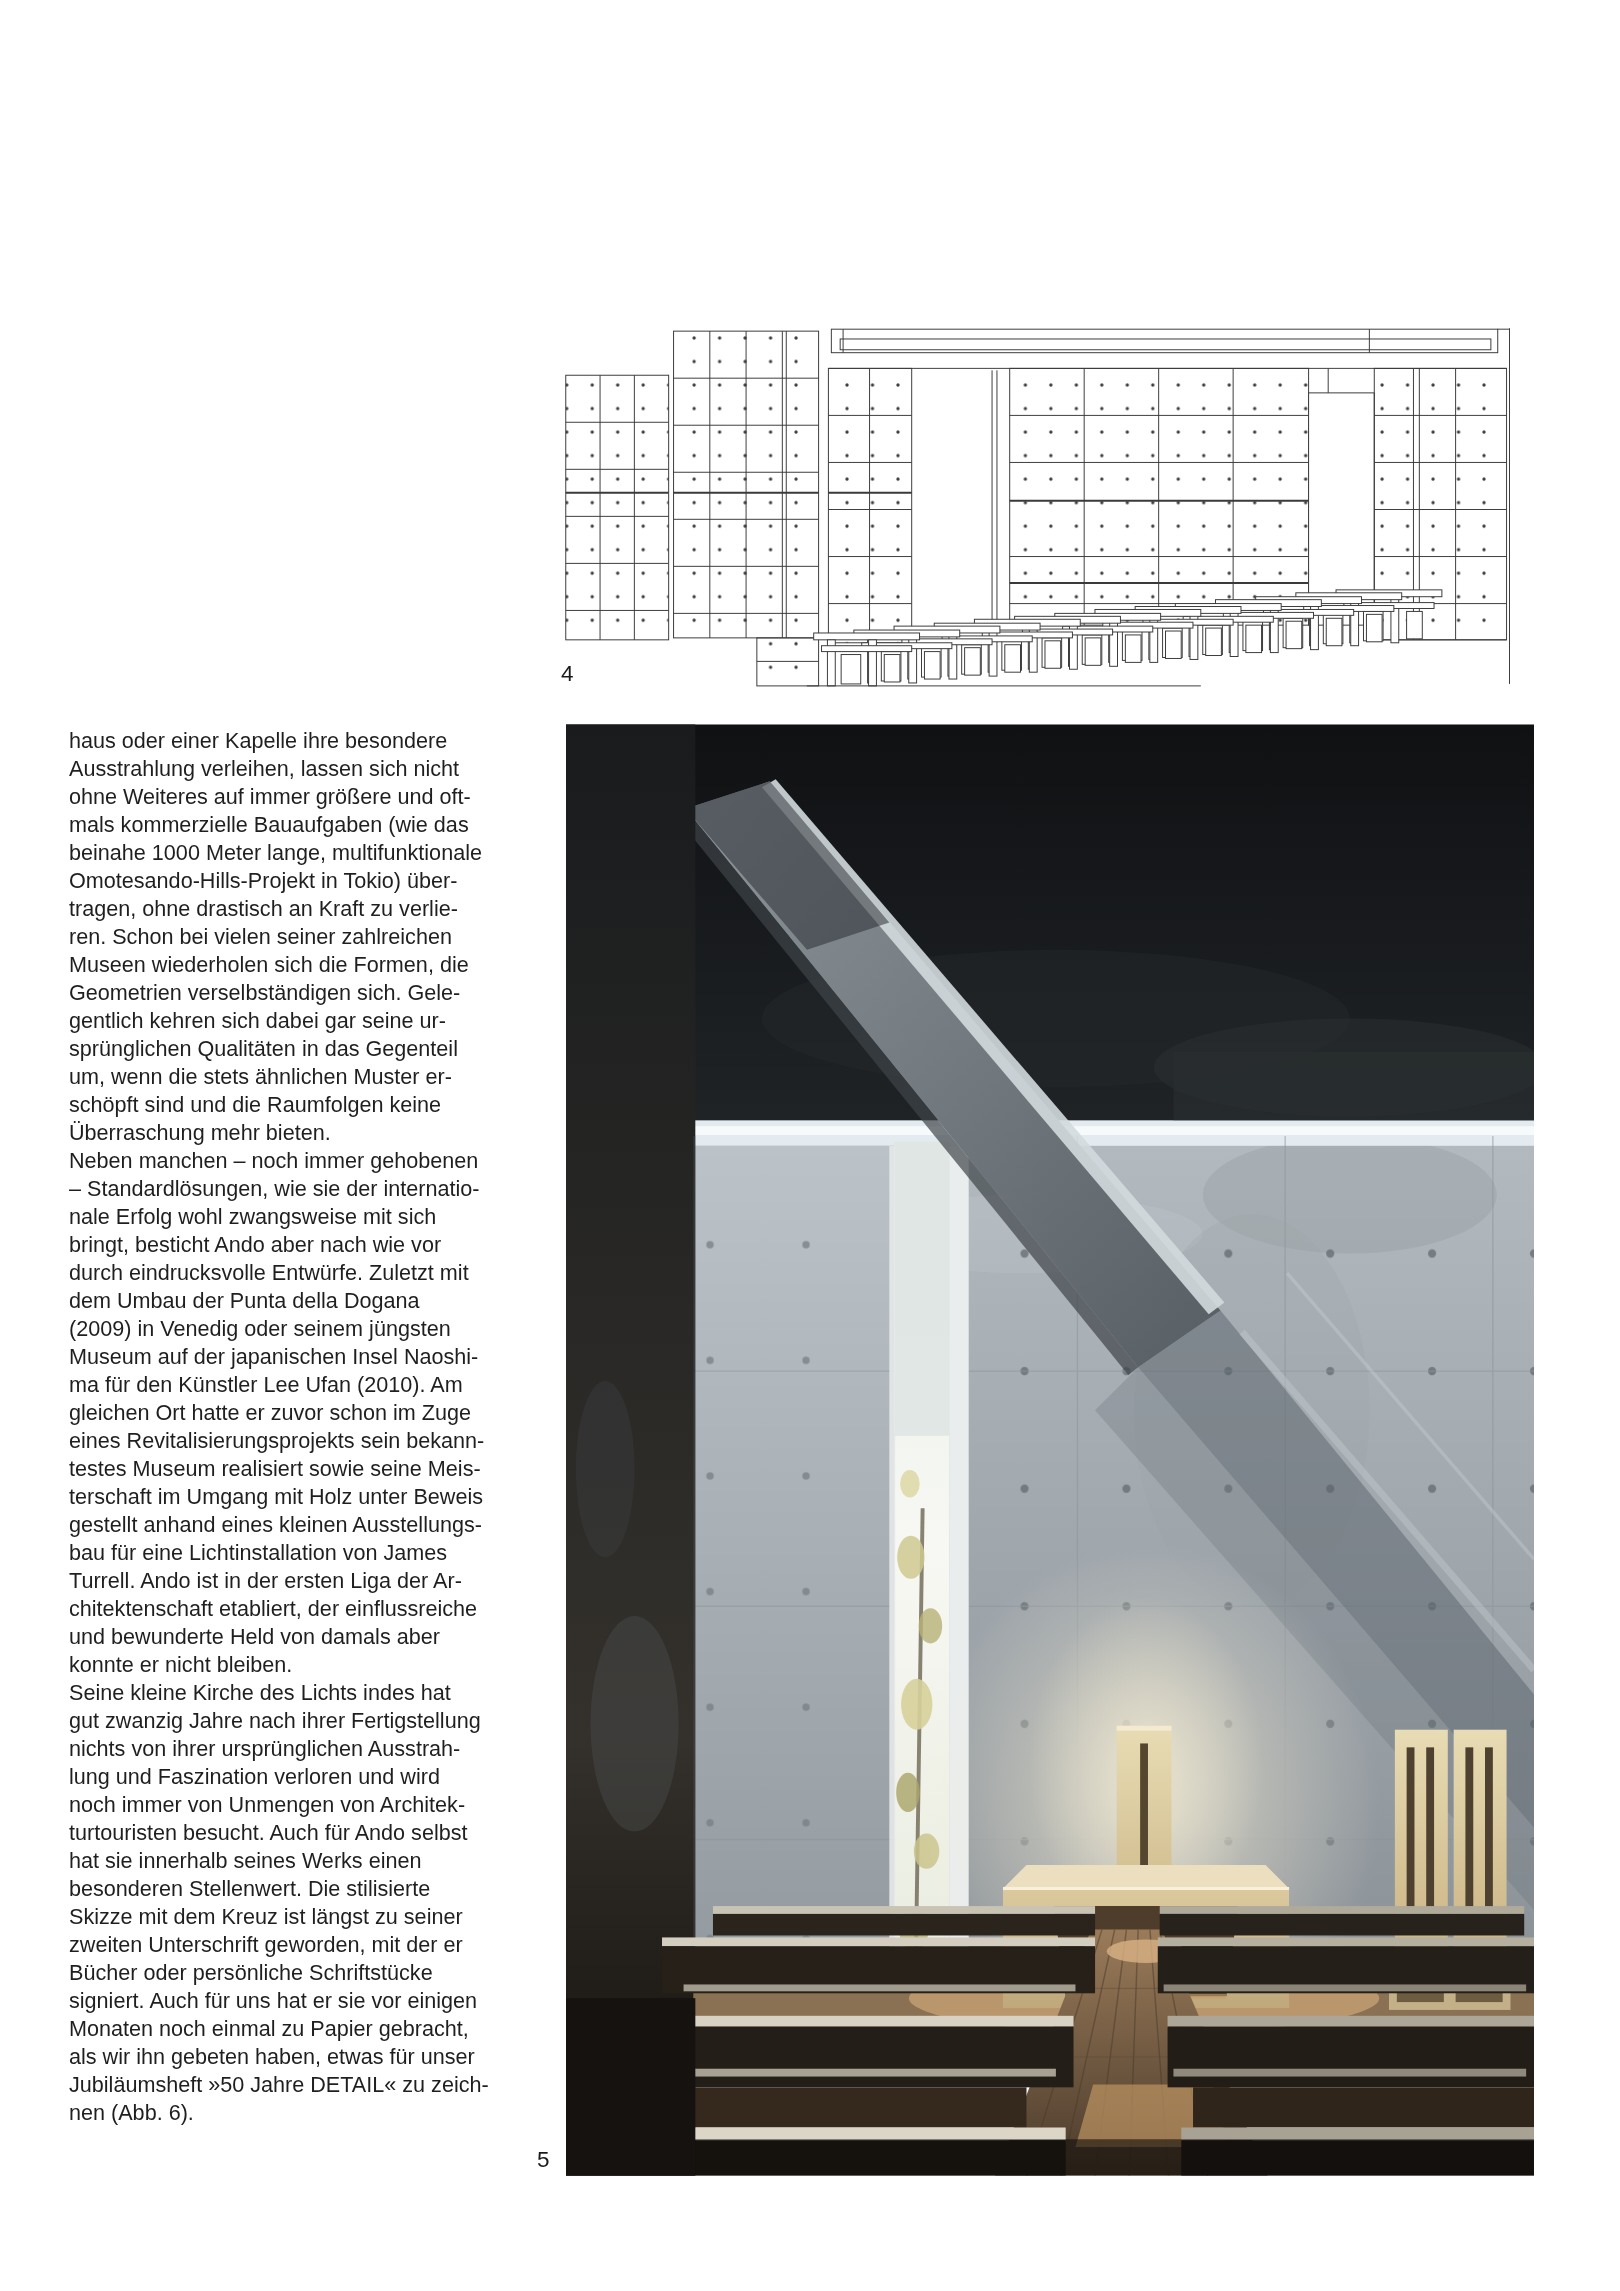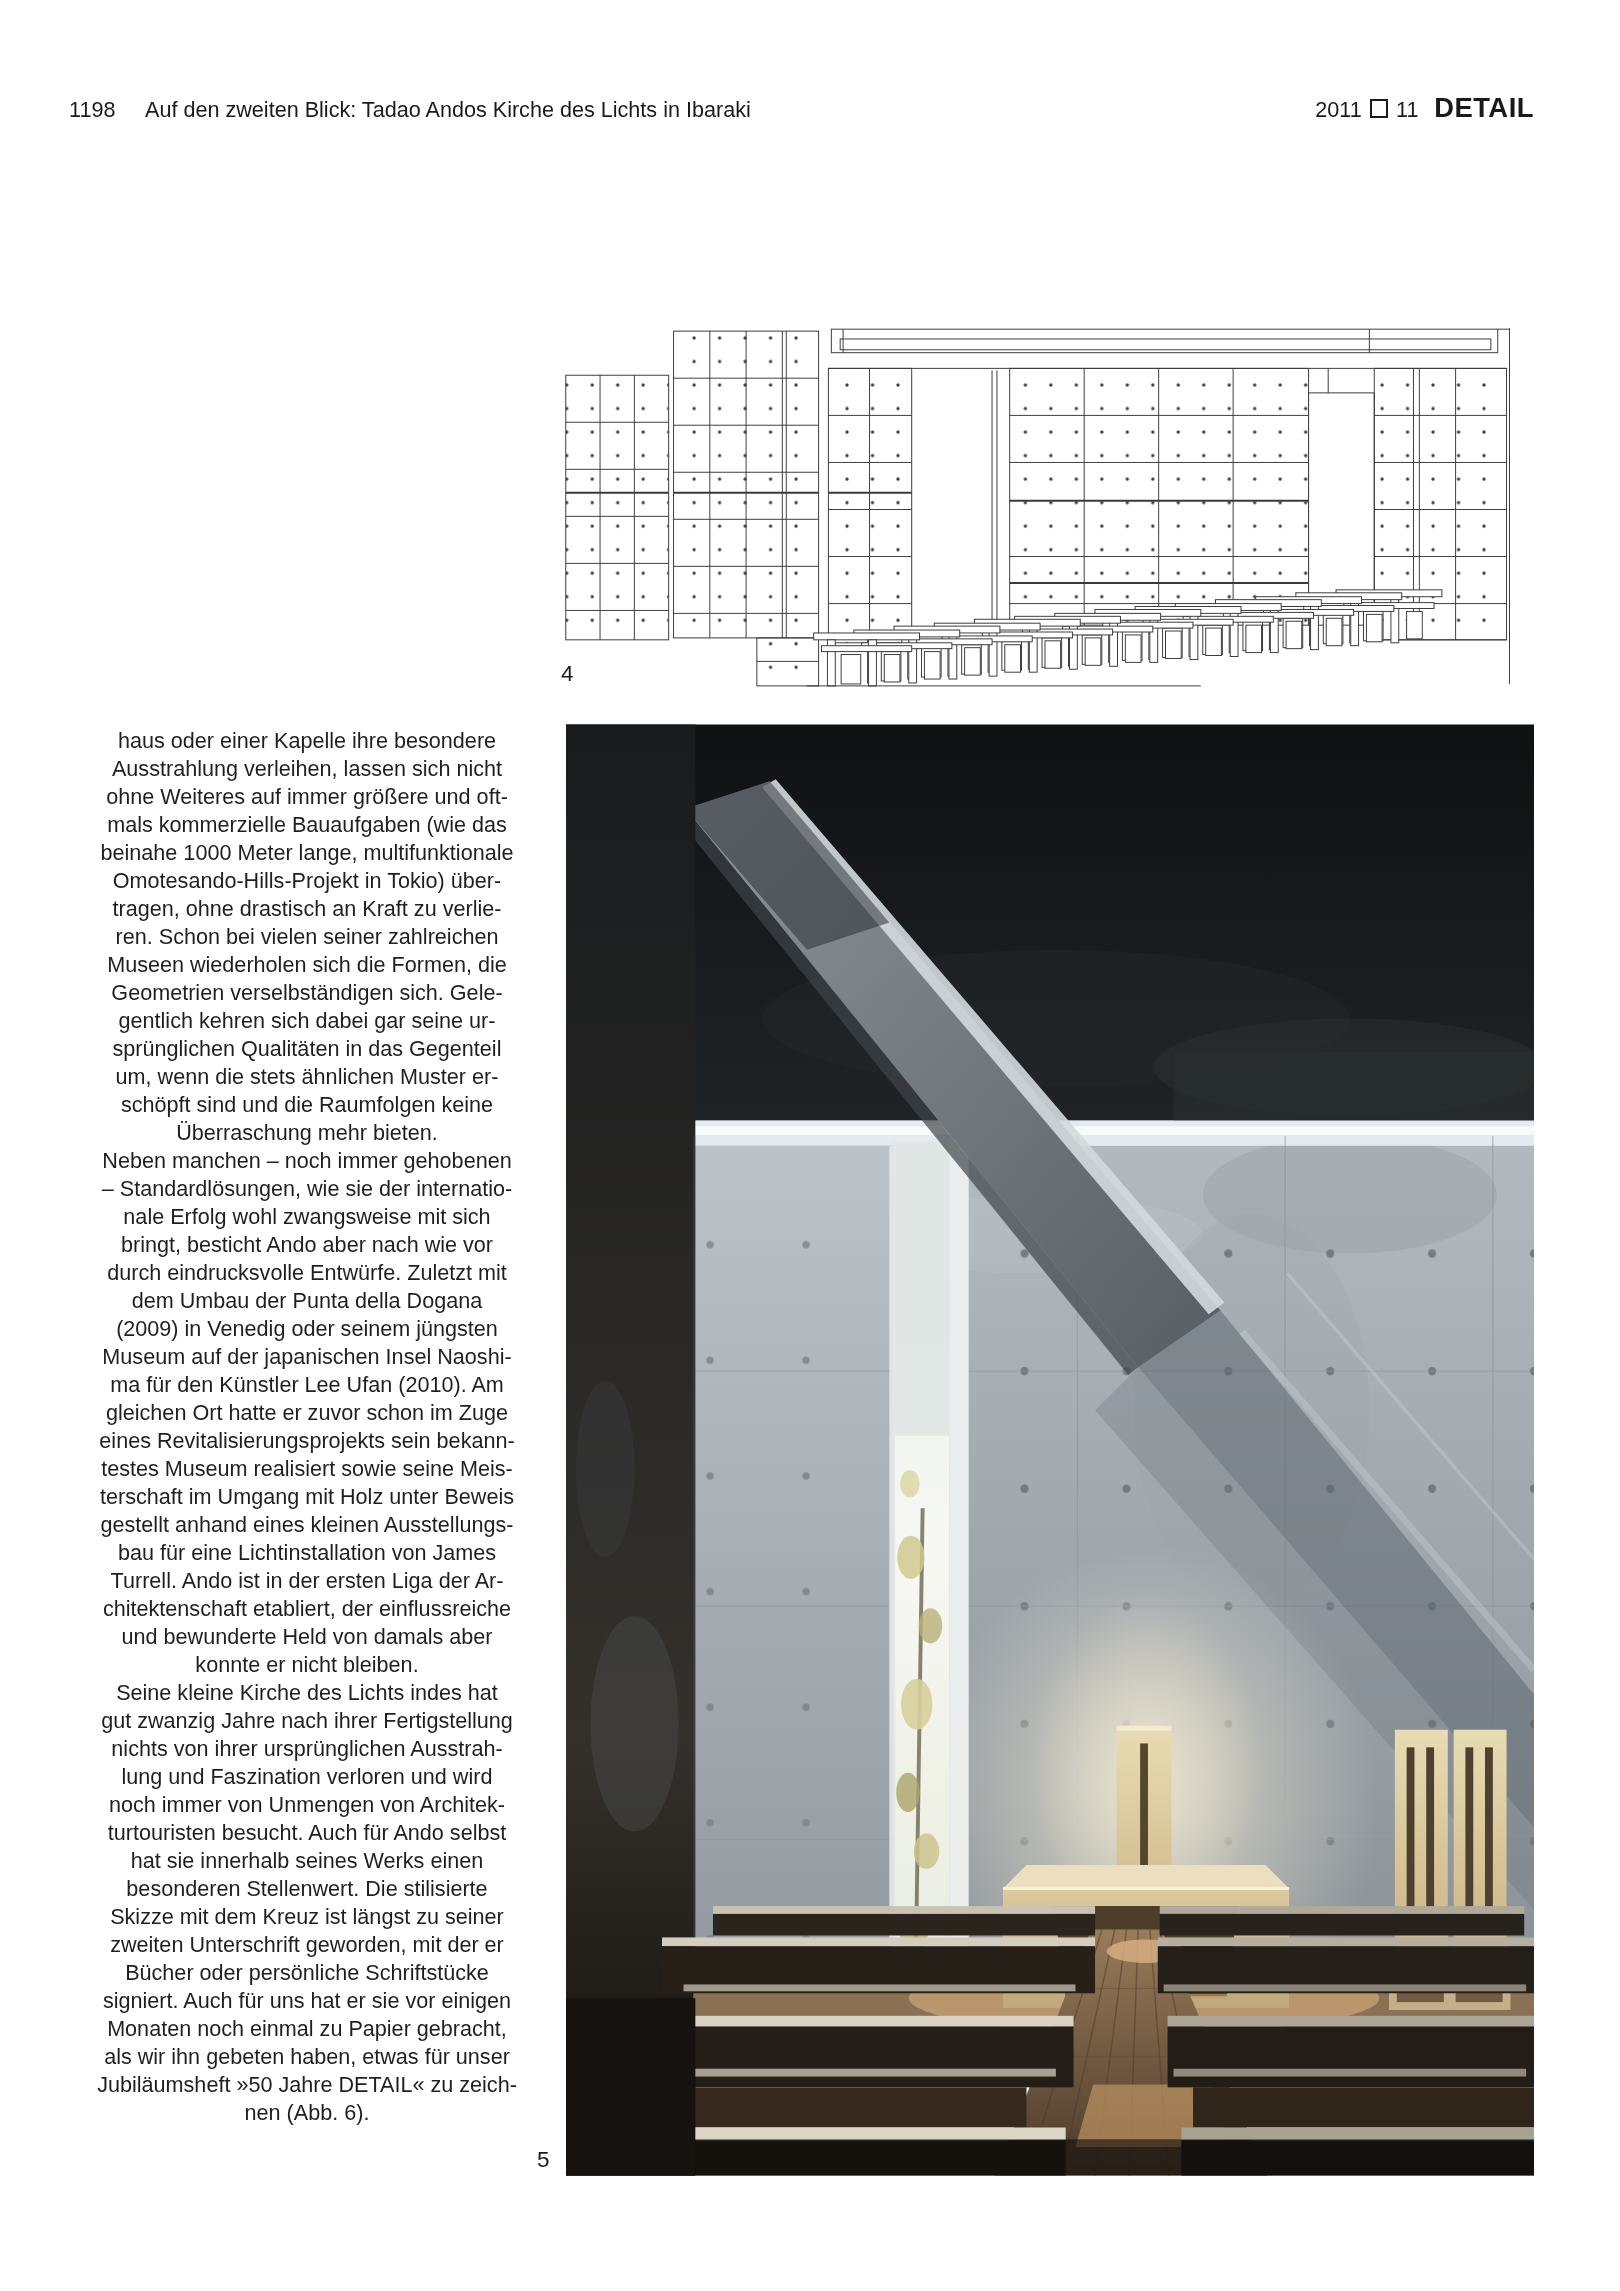--- a/index.html
+++ b/index.html
@@ -17,38 +17,28 @@
   
   .figlabel{position:absolute;font-size:22.5px;color:#1a1a1a;}
   #label4{left:561px;top:661px;}
   #label5{left:537px;top:2147px;}
   
   #drawing{position:absolute;left:554px;top:326px;width:980px;height:367px;}
   #photo{position:absolute;left:566px;top:724px;width:968px;height:1452px;}
   
   #bodytext{position:absolute;left:69px;top:727px;width:476px;
             font-size:21.6px;line-height:28px;white-space:pre-line;
-            letter-spacing:0px;color:#1f1f1f;text-align:center;}
+            letter-spacing:0px;color:#1f1f1f;}
   svg{display:block;}
 </style>
 </head>
 <body>
 
 <div id="page">
 
-  <div id="header">
-    <span id="pagenum">1198</span>
-    <span id="a-title">Auf den zweiten Blick: Tadao Andos Kirche des Lichts in Ibaraki</span>
-    <span id="issue">
-      <span>2011</span>
-      <span class="box"></span>
-      <span>11</span>
-      <span id="brand">DETAIL</span>
-    </span>
-  </div>
 
   <div id="drawing">
     <svg width="980" height="367" viewBox="0 0 1000 374">
       <defs>
         <pattern id="ddots" width="26" height="24" patternUnits="userSpaceOnUse">
           <circle cx="13" cy="12" r="1.7" fill="#3c3c3c"></circle>
         </pattern>
         <g id="bench">
           <rect x="0" y="0" width="108" height="7" fill="#fff" stroke="#3a3a3a"></rect>
           <rect x="14" y="7" width="8" height="47" fill="#fff" stroke="#3a3a3a"></rect>

